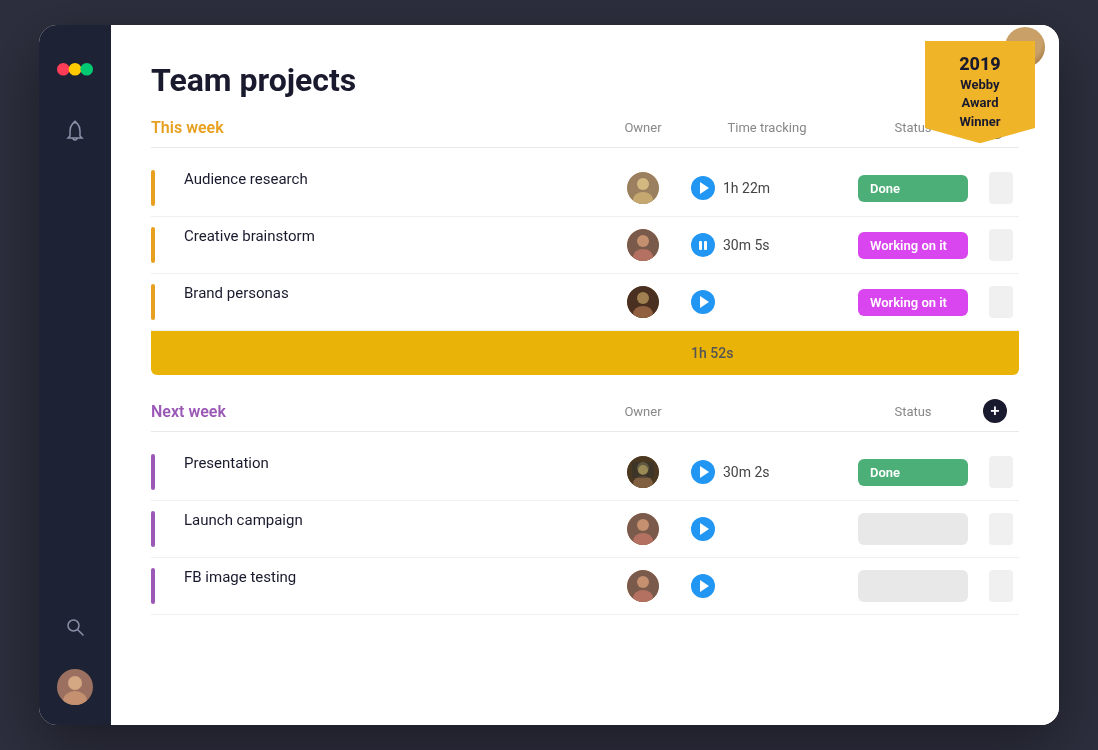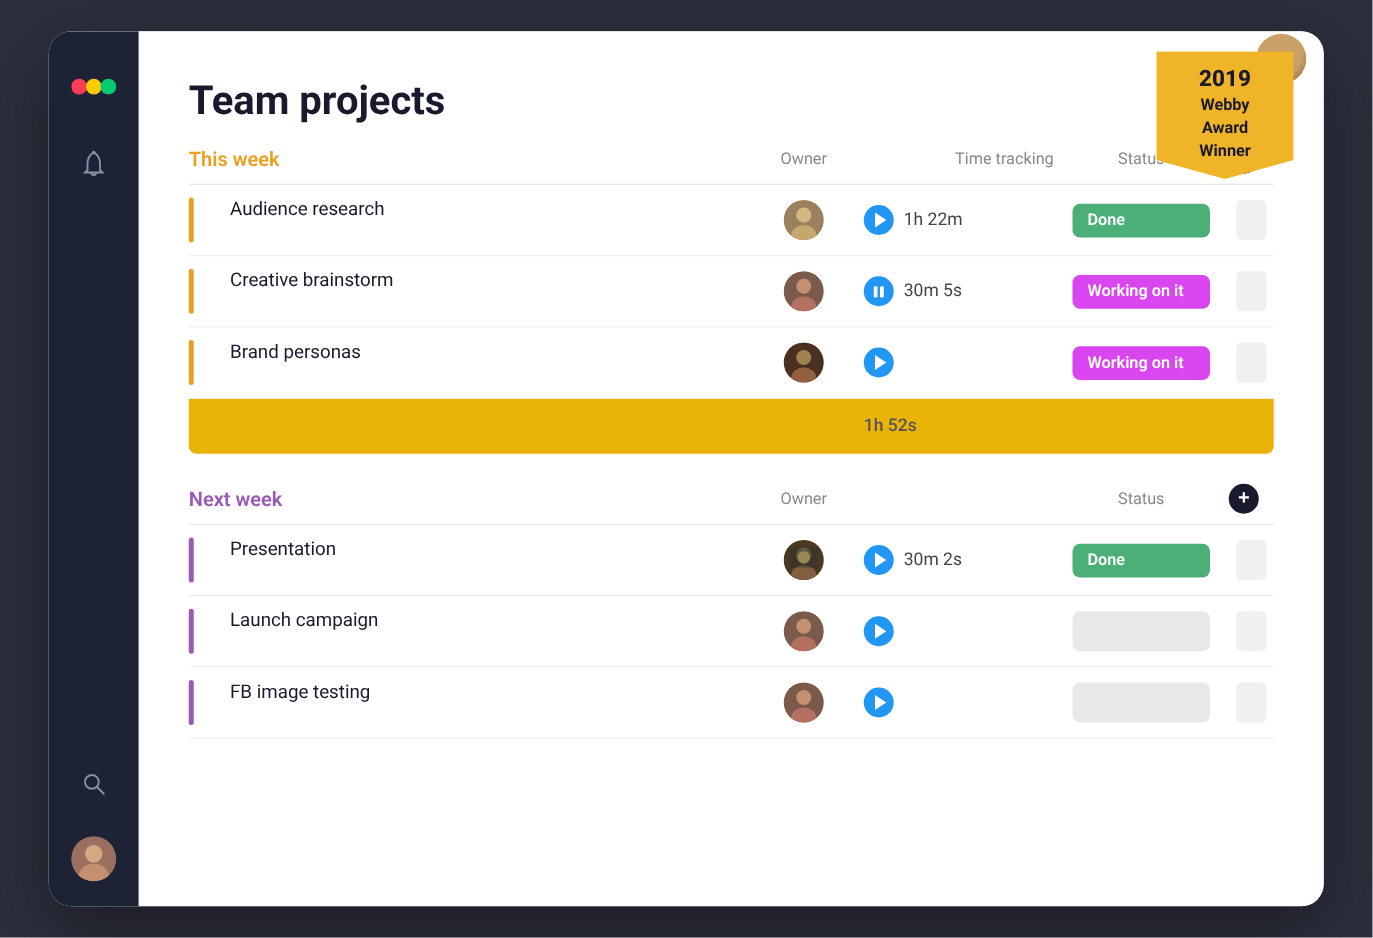--- a/index.html
+++ b/index.html
@@ -94,39 +94,39 @@
     .section {
       margin-bottom: 24px;
     }
 
     .section-header {
       display: grid;
       grid-template-columns: 1fr 80px 160px 140px 36px;
       align-items: center;
       padding: 0 0 8px 0;
       border-bottom: 1px solid #e8e8e8;
-      margin-bottom: 0;
+      margin-bottom: 12px;
     }
 
     .section-title {
       font-size: 16px;
       font-weight: 600;
     }
 
     .section-title.orange { color: #e8a020; }
     .section-title.purple { color: #9b59b6; }
 
     .col-label {
       font-size: 13px;
       color: #888;
       font-weight: 400;
     }
 
     .col-owner { text-align: center; }
-    .col-time { text-align: right; padding-left: 8px; }
+    .col-time { text-align: center; padding-left: 8px; }
     .col-status { text-align: center; }
 
     .add-btn {
       width: 24px;
       height: 24px;
       border-radius: 50%;
       background: #1a1a2e;
       color: white;
       border: none;
       cursor: pointer;

